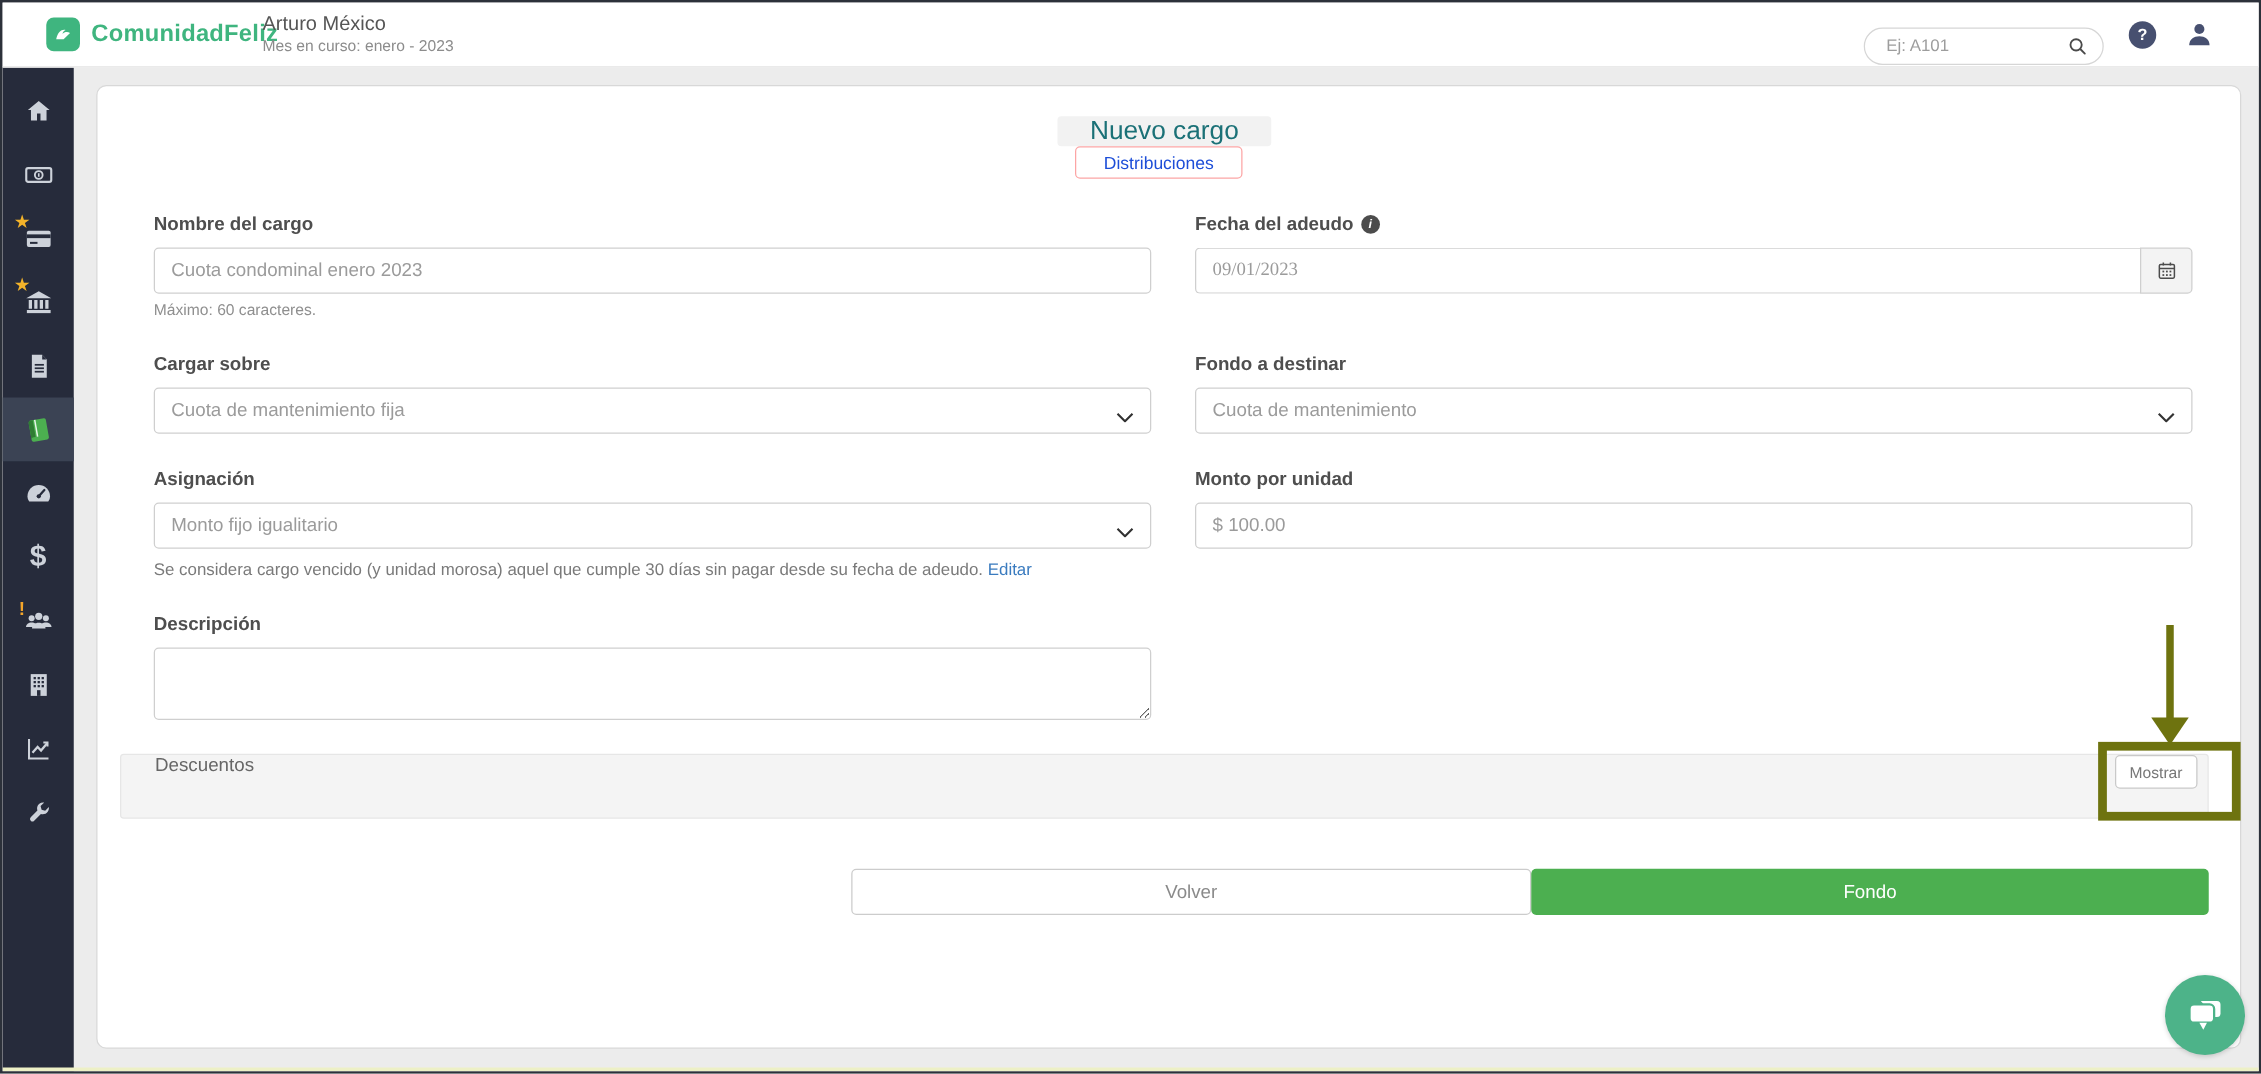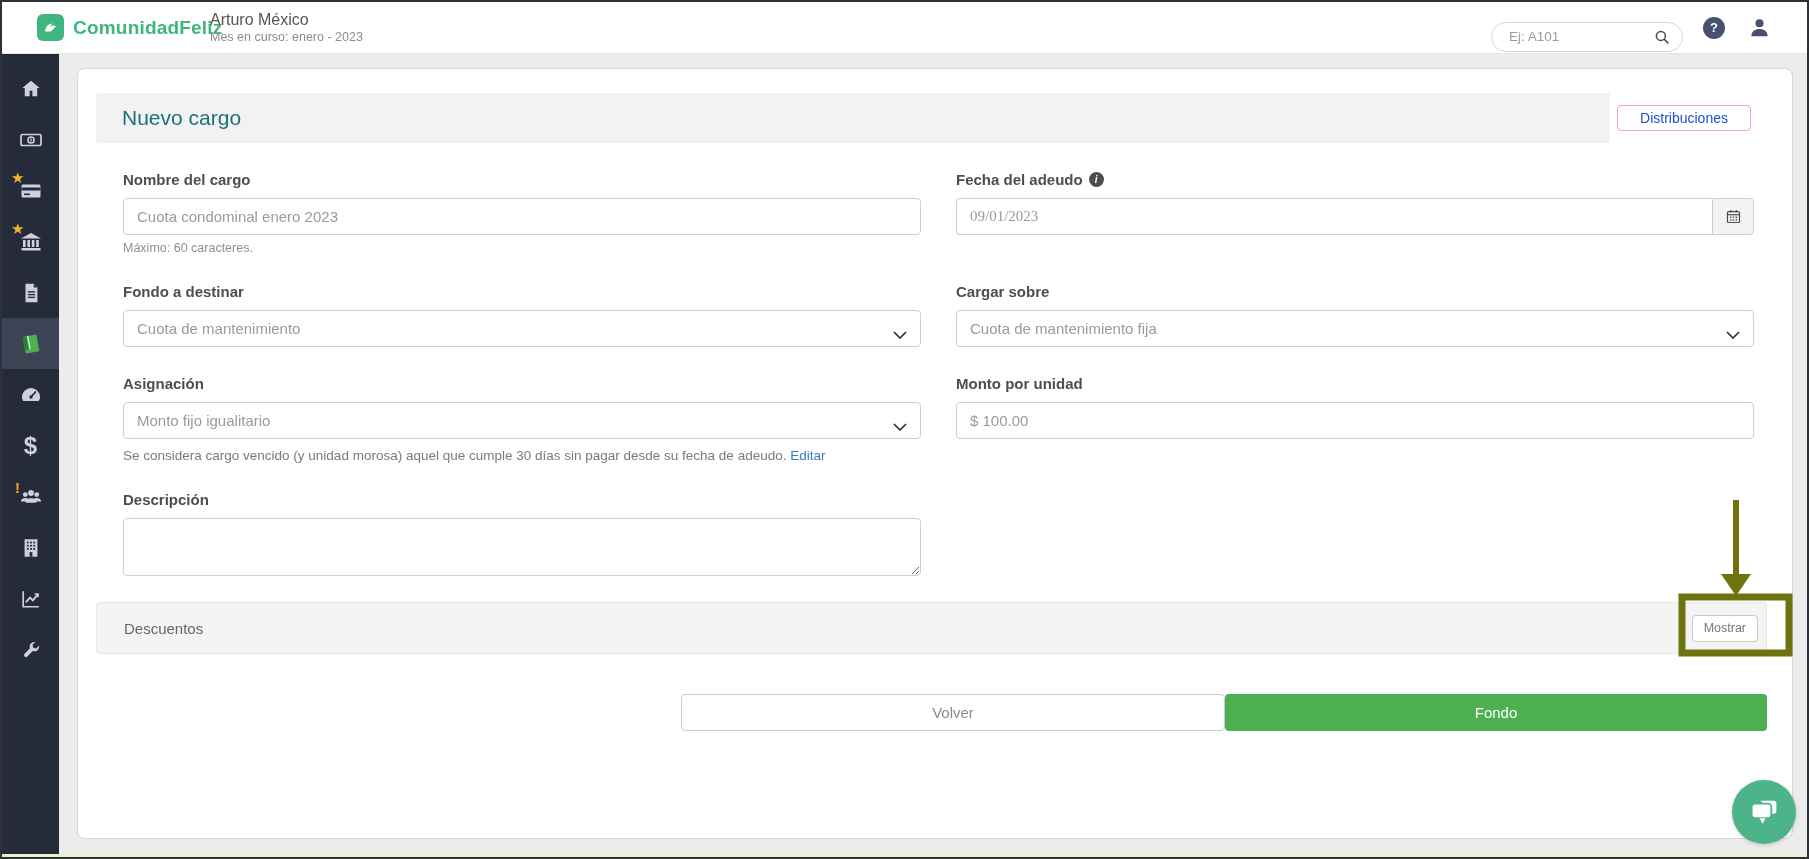--- a/index.html
+++ b/index.html
@@ -34,21 +34,21 @@
   .side-item.active { background: #3b4354; }
   .badge-star { position: absolute; top: 5px; left: 9px; color: #f3b32a; font-size: 15px; line-height: 1; }
   .badge-excl { position: absolute; top: 9px; left: 13px; color: #f3a52a; font-size: 15px; font-weight: 700; line-height: 1; }
   .glyph-dollar { color: #cdd2da; font-size: 24px; font-weight: 700; line-height: 1; }
 
   
   .main { position: absolute; left: 57px; top: 52px; right: 0; bottom: 0; background: #ececec; padding: 14px 14px 0 18px; }
   .card { background: #fff; border: 1px solid #d8d8d8; border-radius: 8px; height: 771px; position: relative;
           padding: 24px 25px 0 18px; }
 
-  .card-head { display: flex; align-items: center; }
+  .card-head { display: flex; align-items: center; flex-direction: column; }
   .page-header-bar { flex: 1; background: #f2f2f2; border-radius: 3px; height: 50px; display: flex;
                      align-items: center; padding: 0 26px; }
   .page-title { color: #1b7177; font-size: 21px; font-weight: 500; }
   .btn-distribuciones { margin-left: 7px; margin-right: 16px; height: 26px; width: 134px; background: #fff;
                         border: 1px solid #fca5a5; border-radius: 4px; color: #1d4ed8; font-size: 14px; cursor: pointer;
                         font-family: inherit; }
 
   .form-grid { display: grid; grid-template-columns: 1fr 1fr; column-gap: 35px; padding: 0 13px 0 27px; }
   .field { padding-top: 28px; }
   .field-label { color: #4e4e4e; font-size: 15px; font-weight: 700; margin-bottom: 10px; display: flex;
@@ -64,21 +64,21 @@
   .note-text { color: #7a7a7a; font-size: 13.5px; margin-top: 9px; }
   .note-text a { color: #3a7bbf; text-decoration: none; cursor: pointer; }
   .input-group { display: flex; }
   .input-group .input { flex: 1; border-radius: 4px 0 0 4px; border-right: 0; font-family: Liberation Serif, serif; }
   .date-addon { width: 42px; border: 1px solid #cfcfcf; border-radius: 0 4px 4px 0; background: #f3f3f3;
                 display: flex; align-items: center; justify-content: center; cursor: pointer; }
   textarea.area { width: 100%; height: 58px; border: 1px solid #cfcfcf; border-radius: 4px; resize: vertical;
                   font-family: inherit; font-size: 15px; color: #666; padding: 8px 12px; outline: none; }
 
   .descuentos-bar { margin-top: 22px; height: 52px; background: #f4f4f4; border: 1px solid #e6e6e6; border-radius: 3px;
-                    display: flex; align-items: center; padding: 0 8px 0 27px; }
+                    display: flex; padding: 0 8px 0 27px; }
   .descuentos-label { color: #666; font-size: 15px; }
   .btn-mostrar { margin-left: auto; height: 27px; padding: 0 11px; background: #fff; border: 1px solid #c9c9c9;
                  border-radius: 4px; color: #777; font-size: 12.5px; cursor: pointer; font-family: inherit; }
 
   .actions { display: flex; margin: 40px 0 0 585px; }
   .btn-volver { flex: 1; height: 37px; background: #fff; border: 1px solid #ccc; border-radius: 4px; color: #8a8a8a;
                 font-size: 15px; cursor: pointer; font-family: inherit; }
   .btn-crear { flex: 1; height: 37px; background: #4caf50; border: 0; border-radius: 4px; color: #fff;
                font-size: 15px; cursor: pointer; font-family: inherit; }
 
@@ -266,44 +266,44 @@
                     <rect x="7" y="16" width="2" height="2"></rect>
                     <rect x="11" y="16" width="2" height="2"></rect>
                     <rect x="15" y="16" width="2" height="2"></rect>
                   </g>
                 </svg>
             </span>
           </div>
         </div>
 
         <div class="field">
+          <div class="field-label">Cargar sobre</div>
+          <div class="select">
+            <span>Cuota de mantenimiento fija</span>
+            <span class="chev">
+              <svg viewBox="0 0 14 8" width="14" height="8" fill="none" stroke="#333" stroke-width="1.7">
+                  <path d="M1 1l6 6 6-6"></path>
+                </svg>
+            </span>
+          </div>
+        </div>
+
+        <div class="field">
           <div class="field-label">Fondo a destinar</div>
           <div class="select">
             <span>Cuota de mantenimiento</span>
             <span class="chev">
               <svg viewBox="0 0 14 8" width="14" height="8" fill="none" stroke="#333" stroke-width="1.7">
                   <path d="M1 1l6 6 6-6"></path>
                 </svg>
             </span>
           </div>
         </div>
 
         <div class="field">
-          <div class="field-label">Cargar sobre</div>
-          <div class="select">
-            <span>Cuota de mantenimiento fija</span>
-            <span class="chev">
-              <svg viewBox="0 0 14 8" width="14" height="8" fill="none" stroke="#333" stroke-width="1.7">
-                  <path d="M1 1l6 6 6-6"></path>
-                </svg>
-            </span>
-          </div>
-        </div>
-
-        <div class="field">
           <div class="field-label">Asignación</div>
           <div class="select">
             <span>Monto fijo igualitario</span>
             <span class="chev">
               <svg viewBox="0 0 14 8" width="14" height="8" fill="none" stroke="#333" stroke-width="1.7">
                   <path d="M1 1l6 6 6-6"></path>
                 </svg>
             </span>
           </div>
           <div class="note-text">

